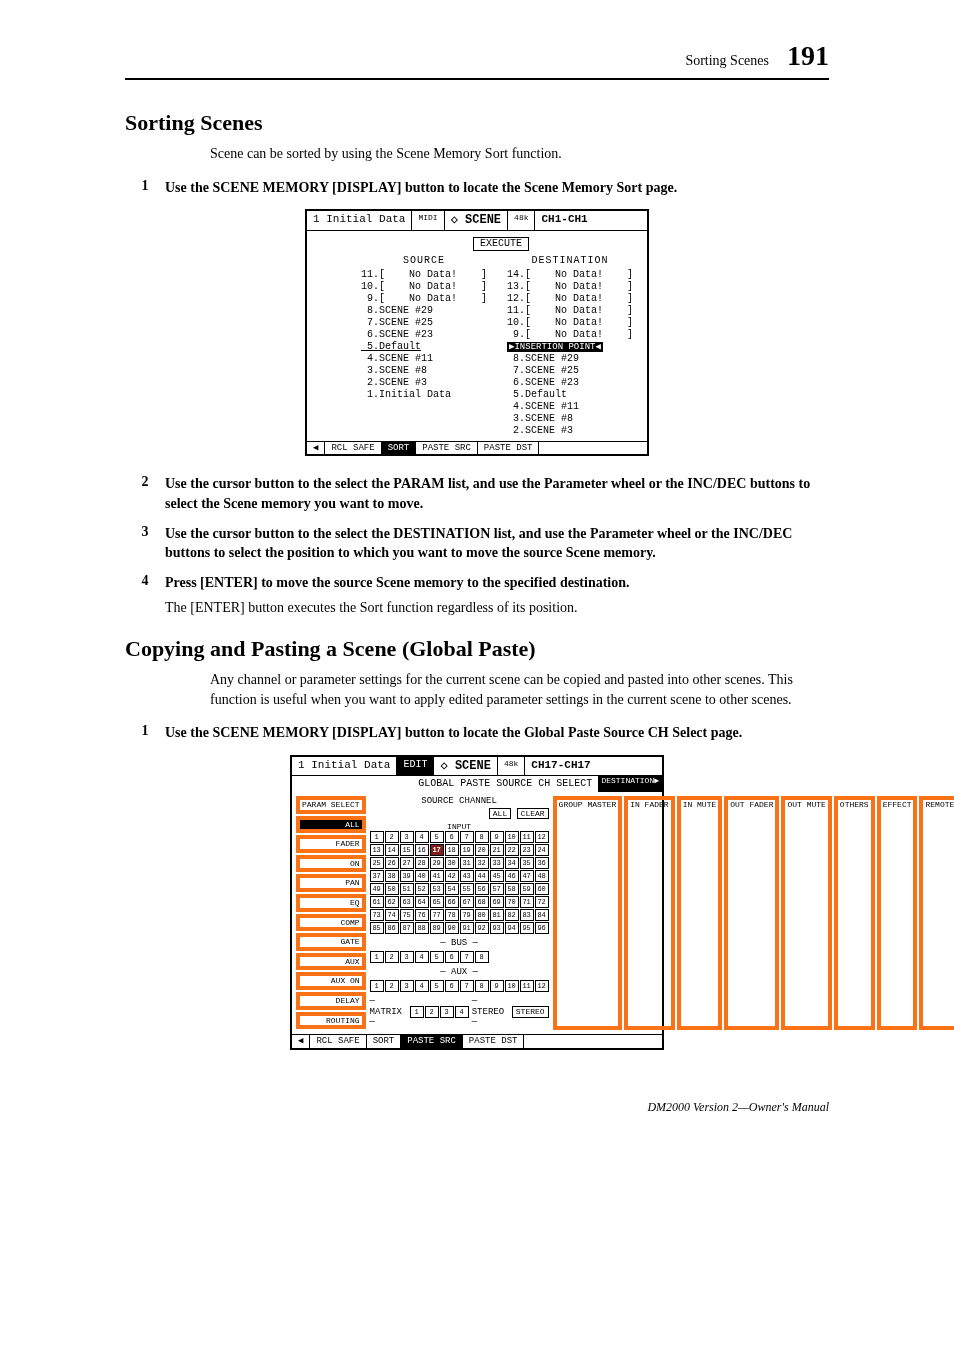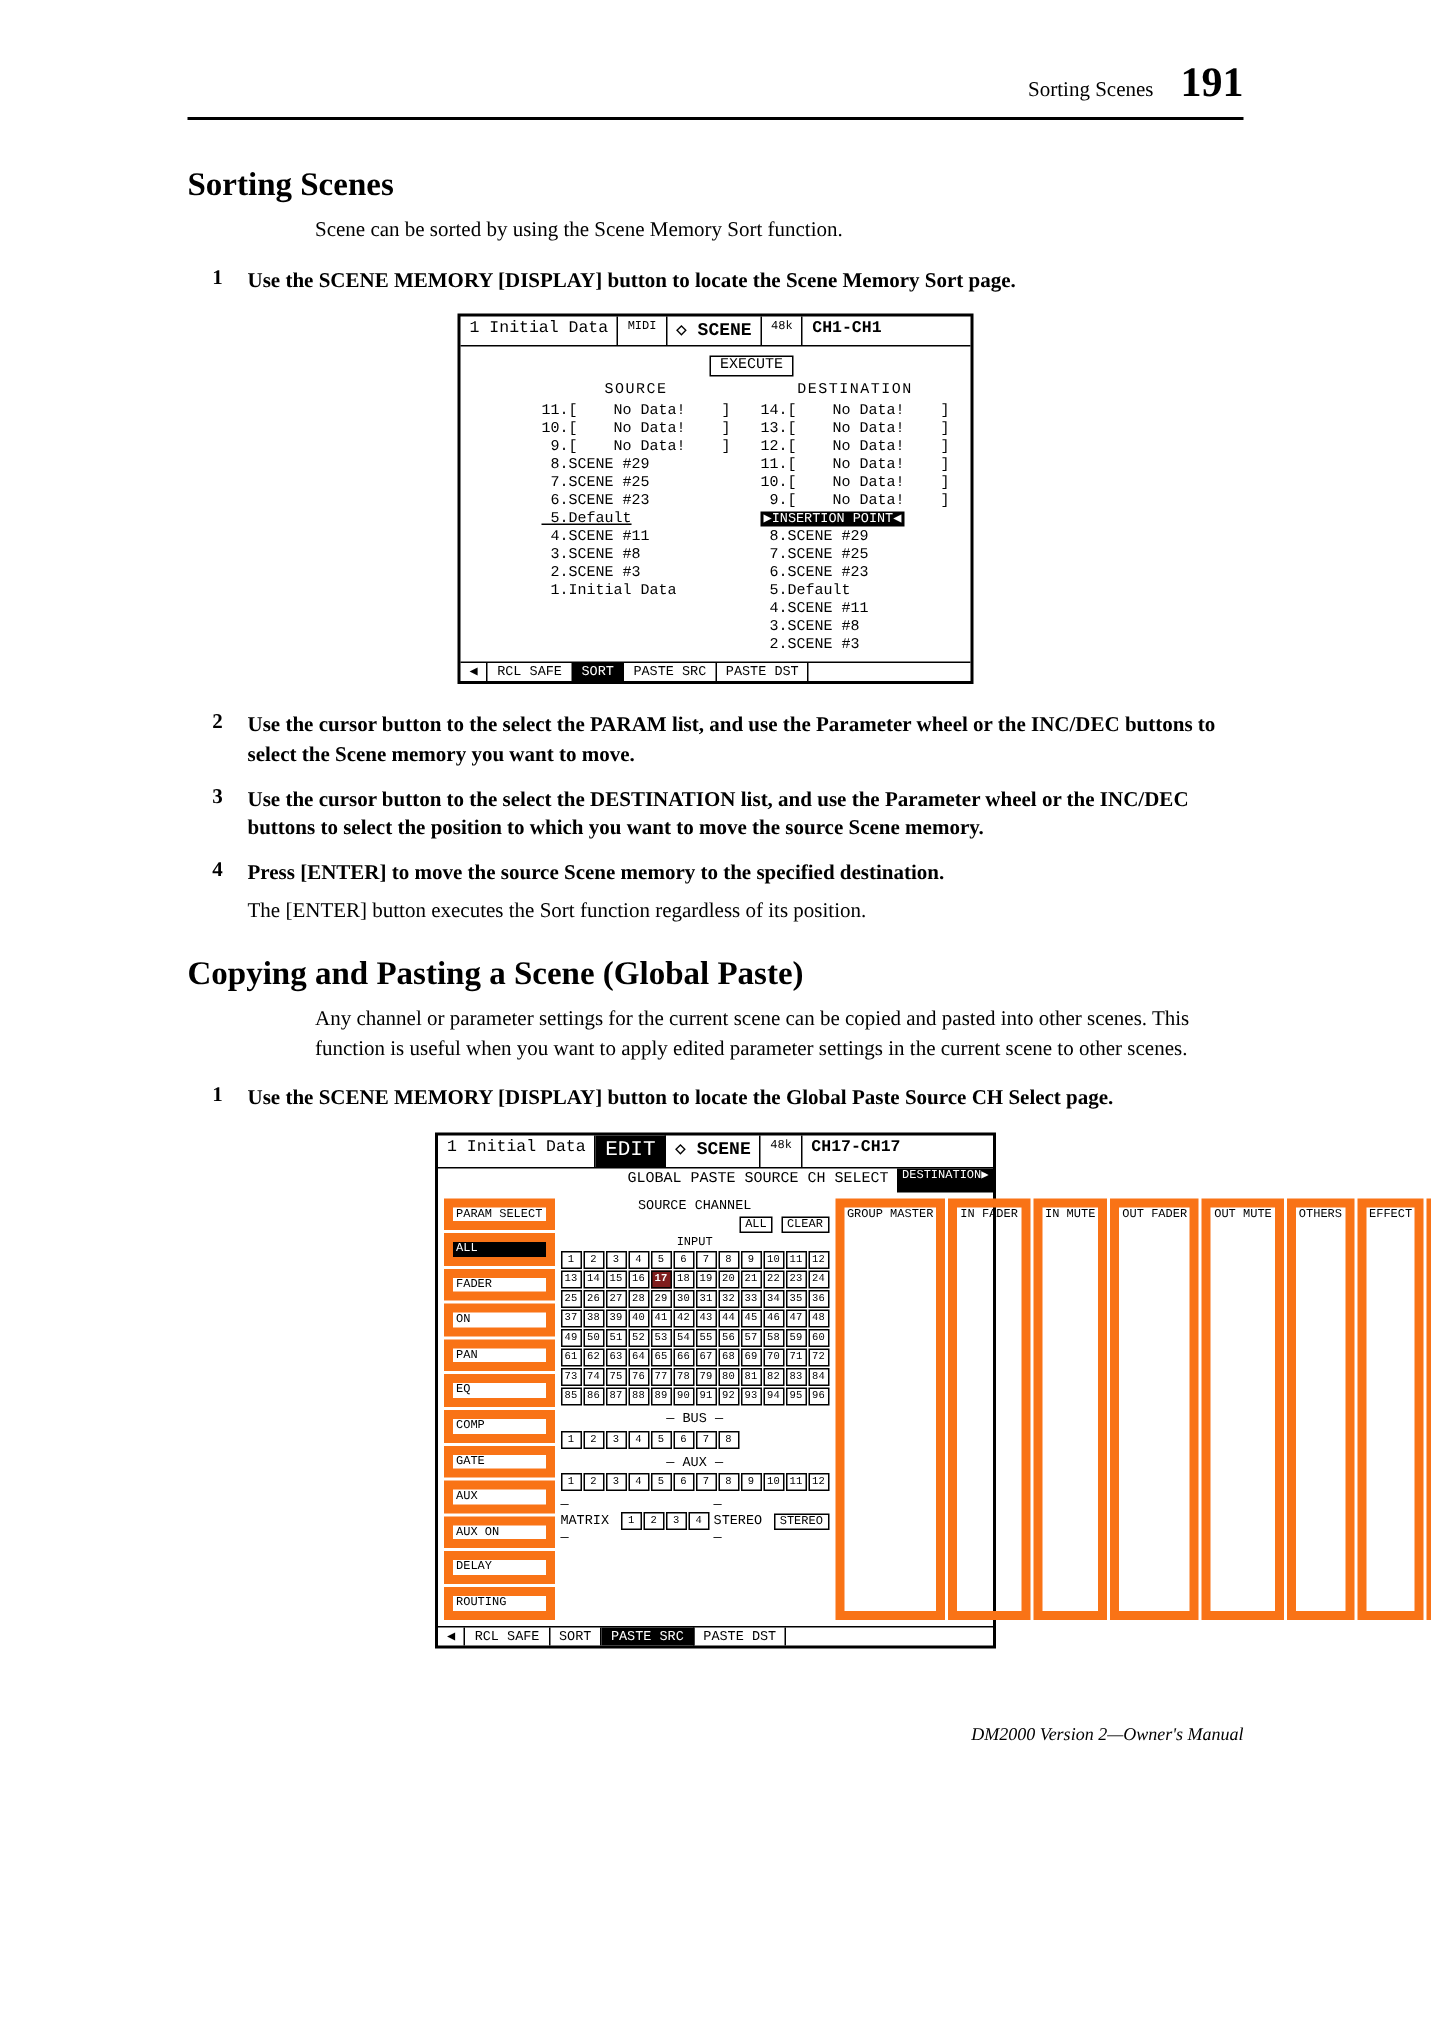--- a/index.html
+++ b/index.html
@@ -151,24 +151,24 @@
     gap: 4px;
     padding: 4px;
     font-size: 9px;
   }
   .btn-col {
     display: flex;
     flex-direction: column;
     gap: 2px;
   }
   .pbtn {
-    border: 6px solid #f97316;
+    border: 4px solid #f97316;
     padding: 0 2px;
     font-size: 8px;
-    text-align: left;
+    text-align: right;
     white-space: nowrap;
   }
   .pbtn.filled { background: #000; color: #fff; }
   .grid-area {
     flex: 1;
   }
   .grid-title { text-align: center; font-size: 9px; margin-bottom: 2px; }
   .num-grid {
     display: grid;
     grid-template-columns: repeat(12, 14px);
@@ -289,21 +289,21 @@
       <div class="step">
         <div class="step-num">1</div>
         <div class="step-text">Use the SCENE MEMORY [DISPLAY] button to locate the Global Paste Source CH Select page.</div>
       </div>
     </div>
 
   <div class="figure">
     <div class="lcd" style="width:370px">
       <div class="lcd-top">
         <div class="lcd-top-cell"><span>1</span> <span>Initial Data</span></div>
-        <div class="lcd-top-cell" style="background:#000;color:#fff;font-size:14px">EDIT</div>
+        <div class="lcd-top-cell" style="background:#000;color:#fff;font-size:10px">EDIT</div>
         <div class="lcd-top-cell lcd-scene-label">◇ SCENE</div>
         <div class="lcd-top-cell" style="font-size:8px">48k</div>
         <div class="lcd-top-cell" style="font-weight:bold">CH17-CH17</div>
       </div>
       <div style="display:flex;justify-content:flex-end">
         <div class="lcd-pagename">GLOBAL PASTE SOURCE CH SELECT</div>
         <div class="dest-tab">DESTINATION▶</div>
       </div>
       <div class="lcd2-body">
         <div class="btn-col" id="fig2-left">

